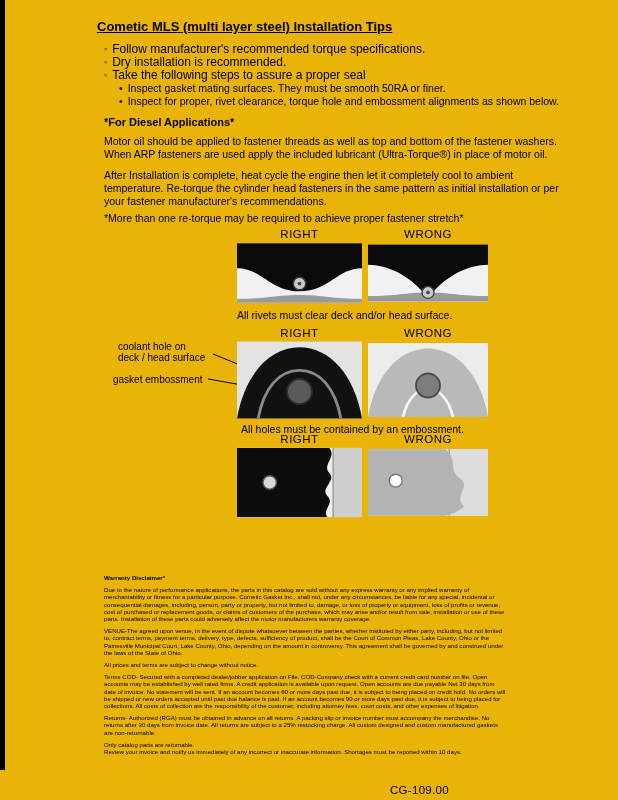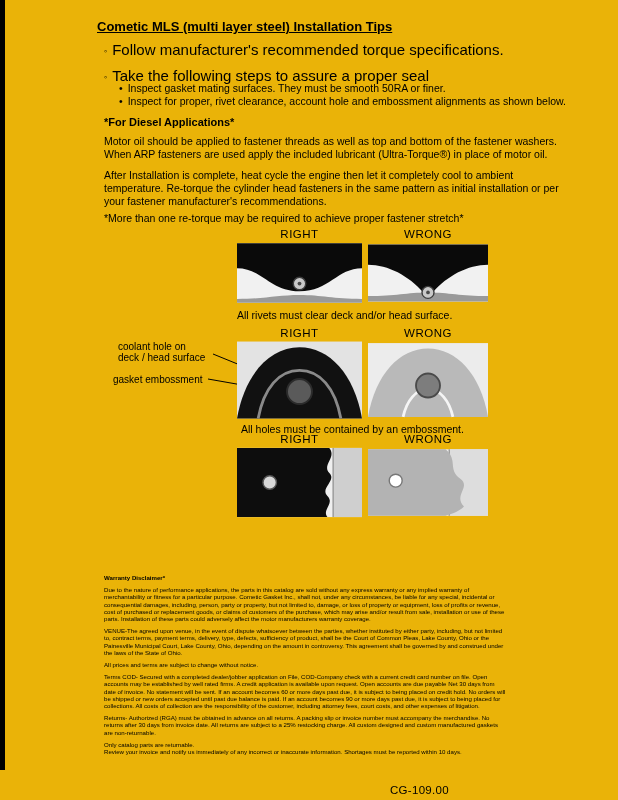--- a/index.html
+++ b/index.html
@@ -4,21 +4,21 @@
 <style>
   html,body{margin:0;padding:0;background:#888;}
   .page{
     position:relative;width:618px;height:800px;background:#eab308;
     font-family:"Liberation Sans", sans-serif;color:#000;overflow:hidden;
     margin:0 auto;
   }
   .abs{position:absolute;}
   .title{font-size:13px;font-weight:bold;text-decoration:underline;white-space:nowrap;}
   .body-text{font-size:10.5px;line-height:13px;}
-  .bullet{font-size:15px;line-height:13px;white-space:nowrap;text-align:center;}
+  .bullet{font-size:12px;line-height:13px;white-space:nowrap;text-align:center;}
   .bullet::before{content:"◦";margin-right:5px;font-size:9px;position:relative;top:-1px;}
   .subbullet{font-size:10.5px;line-height:13px;white-space:nowrap;}
   .subbullet::before{content:"•";margin-right:5px;}
   .section-head{font-size:11px;font-weight:bold;}
   .note{font-size:10.5px;}
   .fig-label{font-size:11.5px;text-align:center;width:125px;letter-spacing:0.5px;}
   .fig-label.w{width:120px;}
   .caption{font-size:10.5px;}
   .callout{font-size:10px;line-height:11px;text-align:left;}
   .disc{font-size:6.1px;line-height:7.2px;}
@@ -31,23 +31,24 @@
 </head>
 <body>
 
 <div class="page">
 
   <div class="abs" style="left:0;top:0;width:5px;height:770px;background:#000;"></div>
 
   <div class="abs title" style="left:97px;top:19px;">Cometic MLS (multi layer steel) Installation Tips</div>
 
   <div class="abs bullet" style="left:104px;top:43px;">Follow manufacturer's recommended torque specifications.</div>
+  <div class="abs bullet" style="left:104px;top:56px;">Dry installation is recommended.</div>
   <div class="abs bullet" style="left:104px;top:69px;">Take the following steps to assure a proper seal</div>
   <div class="abs subbullet" style="left:119px;top:82px;">Inspect gasket mating surfaces.  They must be smooth 50RA or finer.</div>
-  <div class="abs subbullet" style="left:119px;top:95px;">Inspect for proper, rivet clearance, account hole and embossment alignments as shown below.</div>
+  <div class="abs subbullet" style="left:119px;top:95px;">Inspect for proper, rivet clearance, torque hole and embossment alignments as shown below.</div>
 
   <div class="abs section-head" style="left:104px;top:116px;">*For Diesel Applications*</div>
   <div class="abs body-text" style="left:104px;top:135px;width:478px;">Motor oil should be applied to fastener threads as well as top and bottom of the fastener washers. When ARP fasteners are used apply the included lubricant (Ultra-Torque®) in place of motor oil.</div>
   <div class="abs note" style="left:104px;top:212px;">*More than one re-torque may be required to achieve proper fastener stretch*</div>
   <div class="abs body-text" style="left:104px;top:169px;width:466px;">After Installation is complete, heat cycle the engine then let it completely cool to ambient temperature. Re-torque the cylinder head fasteners in the same pattern as initial installation or per your fastener manufacturer's recommendations.</div>
 
   <div class="abs fig-label" style="left:237px;top:228px;">RIGHT</div>
   <div class="abs fig-label w" style="left:368px;top:228px;">WRONG</div>
 
   <div class="abs" style="left:237px;top:242px;width:125px;height:62px;">

